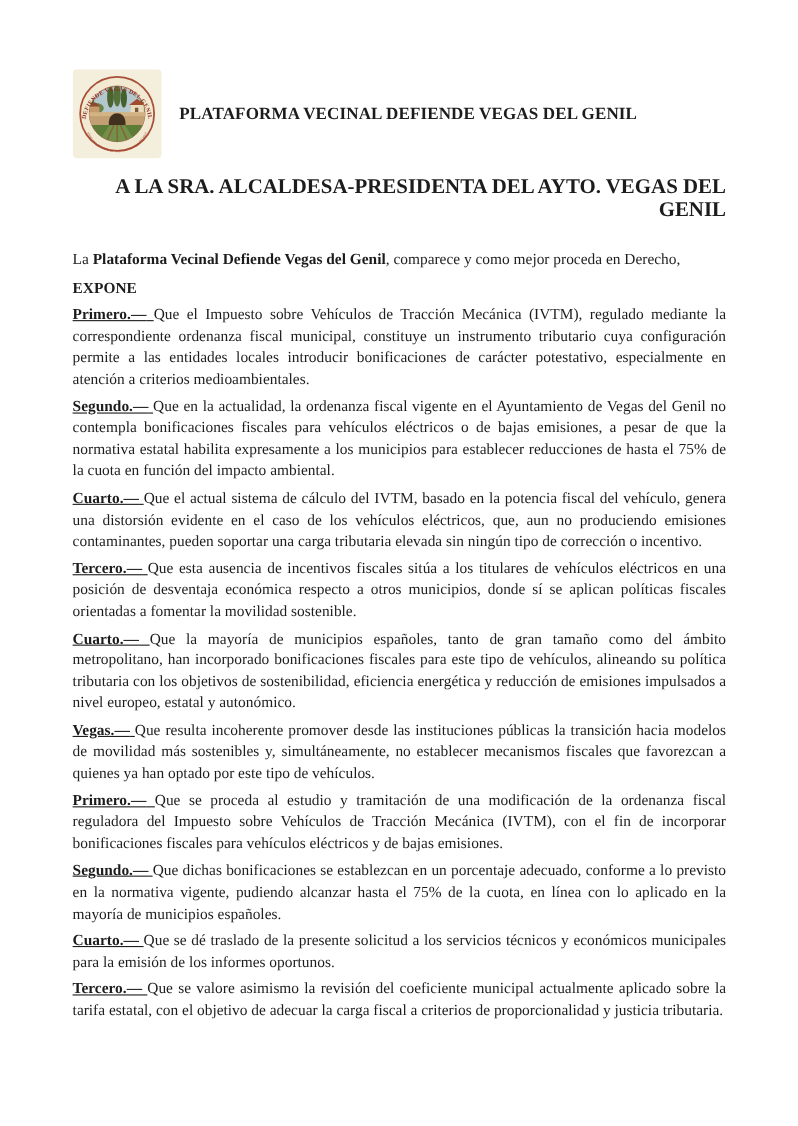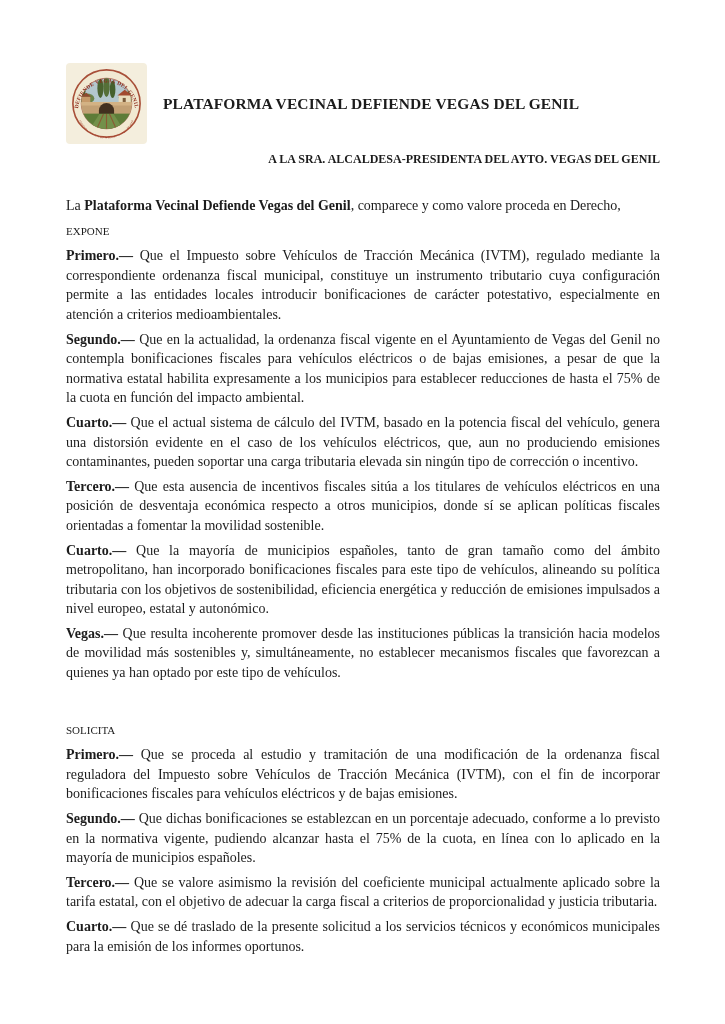--- a/index.html
+++ b/index.html
@@ -23,46 +23,46 @@
     height: 81px;
   }
   .logo-box { width: 81px; height: 81px; flex: 0 0 auto; }
   .org-title {
     font-size: 15.5px;
     font-weight: bold;
     letter-spacing: 0.1px;
     margin: 0;
   }
   .addressee {
-    margin: 5px 0 0 0;
+    margin: 15px 0 0 0;
     text-align: right;
     font-weight: bold;
-    font-size: 12px;
+    font-size: 19px;
     line-height: 21px;
   }
   .intro {
     margin: 26px 0 0 0;
     font-size: 14px;
     line-height: 19.6px;
     text-align: justify;
   }
   .section-heading {
-    font-size: 11px;
+    font-size: 14px;
     line-height: 19.6px;
-    font-weight: normal;
+    font-weight: bold;
     margin: 6px 0 0 0;
   }
   section + section .section-heading { margin-top: 38px; }
   .para {
     margin: 5px 0 0 0;
     font-size: 14px;
     line-height: 19.6px;
     text-align: justify;
   }
-  .para .lead { font-weight: bold; }
+  .para .lead { font-weight: bold; text-decoration: underline; }
   .para .lead::after { content: "\00a0"; }
 </style>
 </head>
 <body>
 
 <div class="page">
 
   <div class="doc-header">
     <div class="logo-box">
       <svg viewBox="0 0 80 80" width="81" height="81" aria-hidden="true">
@@ -104,47 +104,46 @@
         <text font-family="Liberation Serif, serif" font-size="2.7" fill="#a43b28" letter-spacing="0.15">
           <textPath href="#bottomArc" startOffset="50%" text-anchor="middle">plataforma ciudadana por la defensa de vegas del genil</textPath>
         </text>
       </svg>
     </div>
     <h1 class="org-title">PLATAFORMA VECINAL DEFIENDE VEGAS DEL GENIL</h1>
   </div>
 
   <p class="addressee">A LA SRA. ALCALDESA-PRESIDENTA DEL AYTO. VEGAS DEL GENIL</p>
 
-  <p class="intro"><span>La </span><strong>Plataforma Vecinal Defiende Vegas del Genil</strong><span>, comparece y como valore proceda en Derecho,</span></p>
+  <p class="intro"><span>La </span><strong>Plataforma Vecinal Defiende Vegas del Genil</strong><span>, comparece y como mejor proceda en Derecho,</span></p>
 
   <div id="sections-root">
   <section>
     <h2 class="section-heading">EXPONE</h2>
     <div>
   <p class="para"><strong class="lead">Primero.—</strong><span>Que el Impuesto sobre Vehículos de Tracción Mecánica (IVTM), regulado mediante la correspondiente ordenanza fiscal municipal, constituye un instrumento tributario cuya configuración permite a las entidades locales introducir bonificaciones de carácter potestativo, especialmente en atención a criterios medioambientales.</span></p>
 
   <p class="para"><strong class="lead">Segundo.—</strong><span>Que en la actualidad, la ordenanza fiscal vigente en el Ayuntamiento de Vegas del Genil no contempla bonificaciones fiscales para vehículos eléctricos o de bajas emisiones, a pesar de que la normativa estatal habilita expresamente a los municipios para establecer reducciones de hasta el 75% de la cuota en función del impacto ambiental.</span></p>
 
   <p class="para"><strong class="lead">Cuarto.—</strong><span>Que el actual sistema de cálculo del IVTM, basado en la potencia fiscal del vehículo, genera una distorsión evidente en el caso de los vehículos eléctricos, que, aun no produciendo emisiones contaminantes, pueden soportar una carga tributaria elevada sin ningún tipo de corrección o incentivo.</span></p>
 
   <p class="para"><strong class="lead">Tercero.—</strong><span>Que esta ausencia de incentivos fiscales sitúa a los titulares de vehículos eléctricos en una posición de desventaja económica respecto a otros municipios, donde sí se aplican políticas fiscales orientadas a fomentar la movilidad sostenible.</span></p>
 
   <p class="para"><strong class="lead">Cuarto.—</strong><span>Que la mayoría de municipios españoles, tanto de gran tamaño como del ámbito metropolitano, han incorporado bonificaciones fiscales para este tipo de vehículos, alineando su política tributaria con los objetivos de sostenibilidad, eficiencia energética y reducción de emisiones impulsados a nivel europeo, estatal y autonómico.</span></p>
 
   <p class="para"><strong class="lead">Vegas.—</strong><span>Que resulta incoherente promover desde las instituciones públicas la transición hacia modelos de movilidad más sostenibles y, simultáneamente, no establecer mecanismos fiscales que favorezcan a quienes ya han optado por este tipo de vehículos.</span></p>
 </div>
   </section>
 
   <section>
-    <h2 class="section-heading">SOLICITA</h2>
     <div>
   <p class="para"><strong class="lead">Primero.—</strong><span>Que se proceda al estudio y tramitación de una modificación de la ordenanza fiscal reguladora del Impuesto sobre Vehículos de Tracción Mecánica (IVTM), con el fin de incorporar bonificaciones fiscales para vehículos eléctricos y de bajas emisiones.</span></p>
 
   <p class="para"><strong class="lead">Segundo.—</strong><span>Que dichas bonificaciones se establezcan en un porcentaje adecuado, conforme a lo previsto en la normativa vigente, pudiendo alcanzar hasta el 75% de la cuota, en línea con lo aplicado en la mayoría de municipios españoles.</span></p>
 
+  <p class="para"><strong class="lead">Cuarto.—</strong><span>Que se dé traslado de la presente solicitud a los servicios técnicos y económicos municipales para la emisión de los informes oportunos.</span></p>
+
   <p class="para"><strong class="lead">Tercero.—</strong><span>Que se valore asimismo la revisión del coeficiente municipal actualmente aplicado sobre la tarifa estatal, con el objetivo de adecuar la carga fiscal a criterios de proporcionalidad y justicia tributaria.</span></p>
-
-  <p class="para"><strong class="lead">Cuarto.—</strong><span>Que se dé traslado de la presente solicitud a los servicios técnicos y económicos municipales para la emisión de los informes oportunos.</span></p>
 </div>
   </section>
 </div>
 
 </div>
 
 </body></html>

